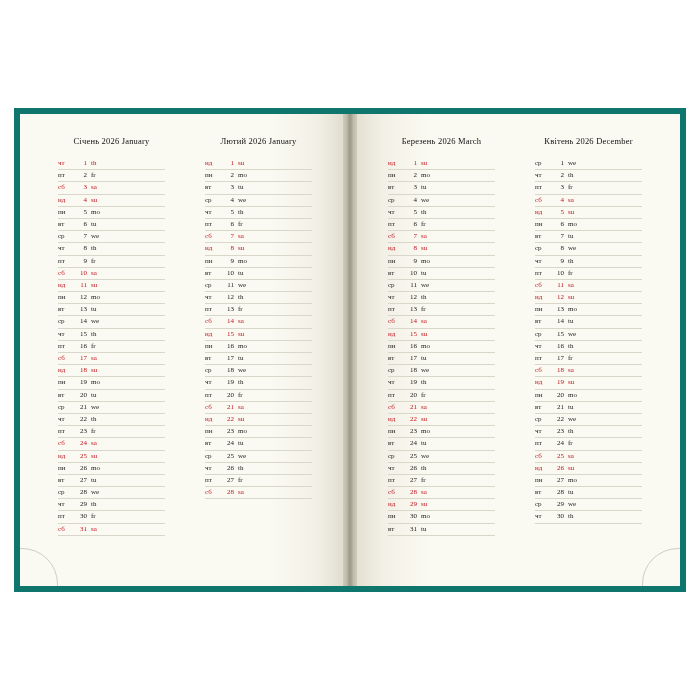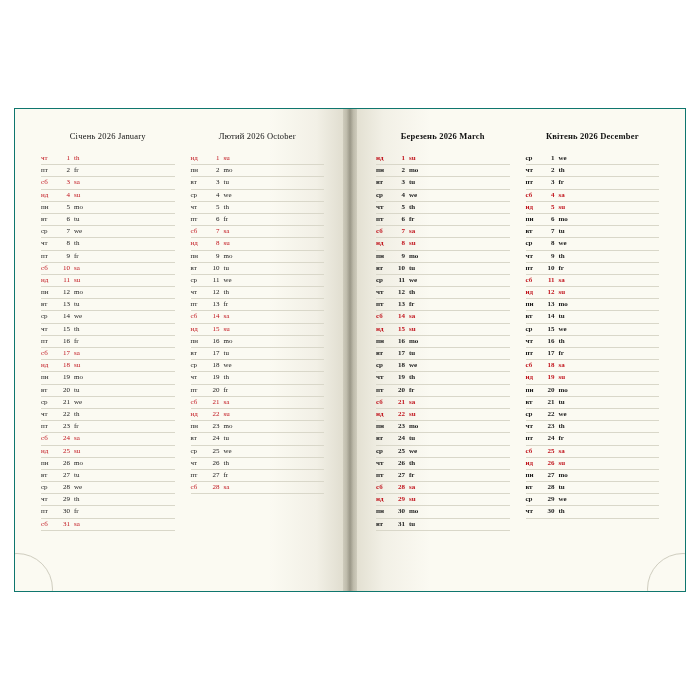--- a/index.html
+++ b/index.html
@@ -11,37 +11,36 @@
   }
   .page-wrap{
     position:absolute;
     left:14px;top:108px;
     width:672px;height:484px;
   }
   .book{
     position:relative;
     width:100%;height:100%;
     background:#fbfaf2;
-    border:1px solid #0f766e;
+    border:6px solid #0f766e;
     box-sizing:border-box;
     display:flex;
     overflow:hidden;
   }
   .leaf{
     position:relative;
     width:50%;
     box-sizing:border-box;
     padding:22px 18px 10px 18px;
   }
   .leaf.left{
     background:linear-gradient(to right,#fbfaf2 0%,#fbfaf2 76%,#f2f0e6 90%,#dedbcd 99%,#d2cfc0 100%);
   }
   .leaf.right{
     background:linear-gradient(to left,#fbfaf2 0%,#fbfaf2 76%,#f2f0e6 90%,#e3e0d2 98%,#cfccbd 100%);
-    font-weight:bold;
   }
   .spine{
     position:absolute;
     left:50%;top:0;bottom:0;
     width:14px;
     margin-left:-7px;
     background:linear-gradient(to right,#cbc8b9 0%,#b9b6a6 25%,#908d7e 50%,#b9b6a6 75%,#cbc8b9 100%);
     opacity:.85;
     pointer-events:none;
   }
@@ -68,21 +67,21 @@
   .month-title{
     font-size:8.5px;
     color:#111;
     text-align:center;
     letter-spacing:.2px;
     margin:0 0 12px 0;
     white-space:nowrap;
   }
   .days{
     list-style:none;
-    margin:0;padding:0;
+    margin:12px;padding:0;
   }
   .day{
     display:flex;
     align-items:baseline;
     font-size:7px;
     line-height:11.2px;
     height:11.2px;
     border-bottom:.5px solid #d9d7c9;
     color:#1a1a1a;
     white-space:nowrap;
@@ -254,21 +253,21 @@
                 <span class="d-en">fr</span>
               </li>
               <li class="day holiday">
                 <span class="d-ua">сб</span>
                 <span class="d-num">31</span>
                 <span class="d-en">sa</span>
               </li>
             </ul>
         </div>
         <div class="col">
-          <div class="month-title">Лютий 2026 October</div>
+          <div class="month-title">Лютий 2026 January</div>
           <ul class="days">
               <li class="day holiday">
                 <span class="d-ua">нд</span>
                 <span class="d-num">1</span>
                 <span class="d-en">su</span>
               </li>
               <li class="day">
                 <span class="d-ua">пн</span>
                 <span class="d-num">2</span>
                 <span class="d-en">mo</span>

